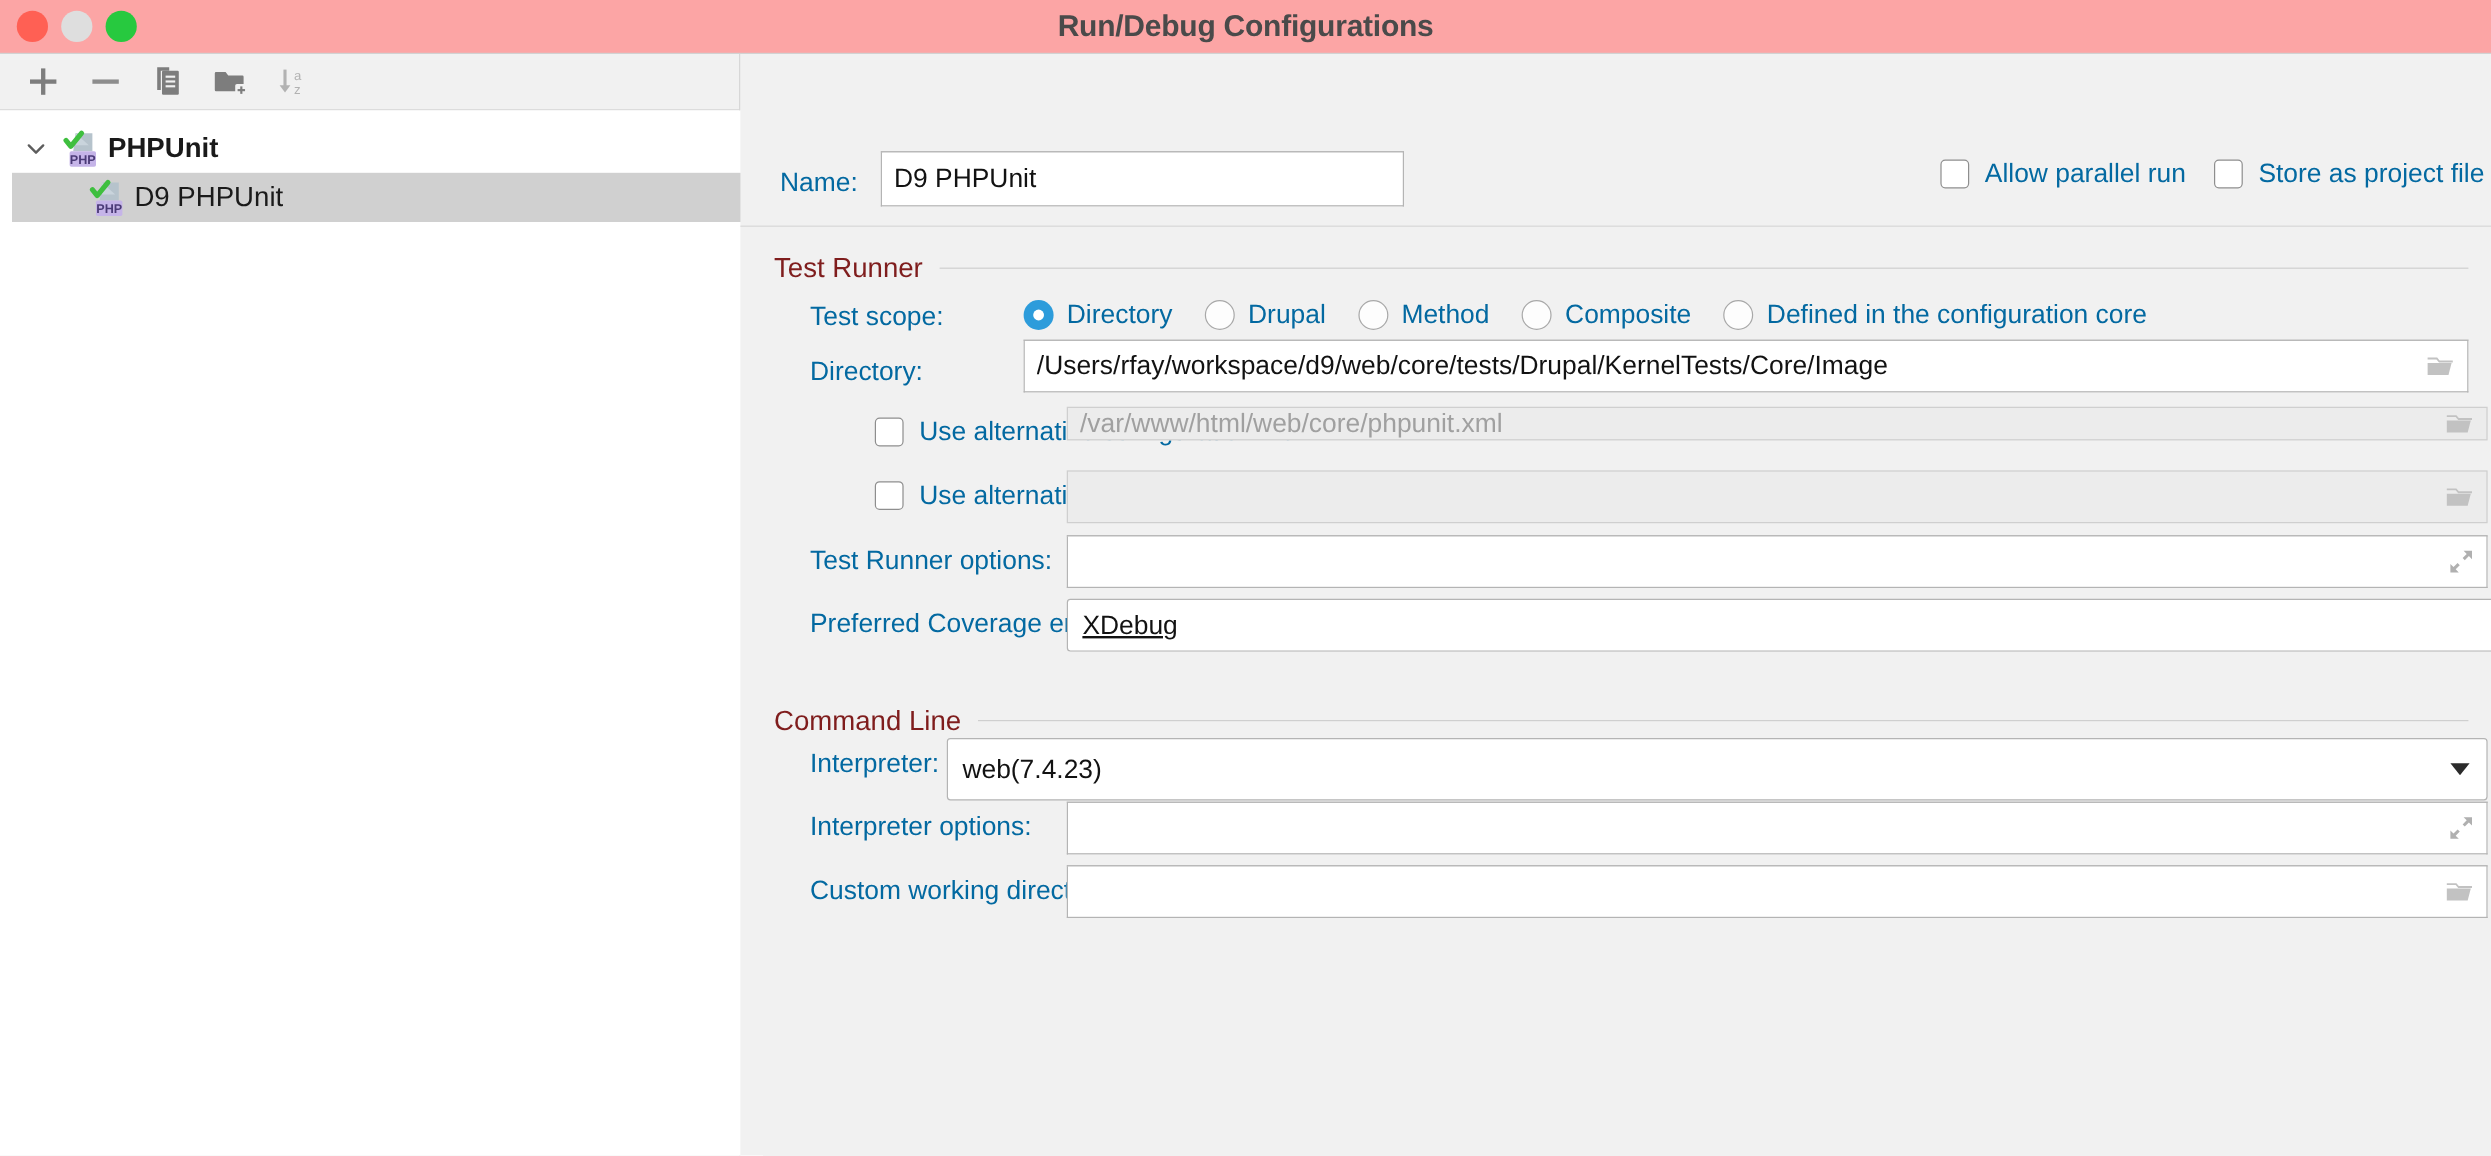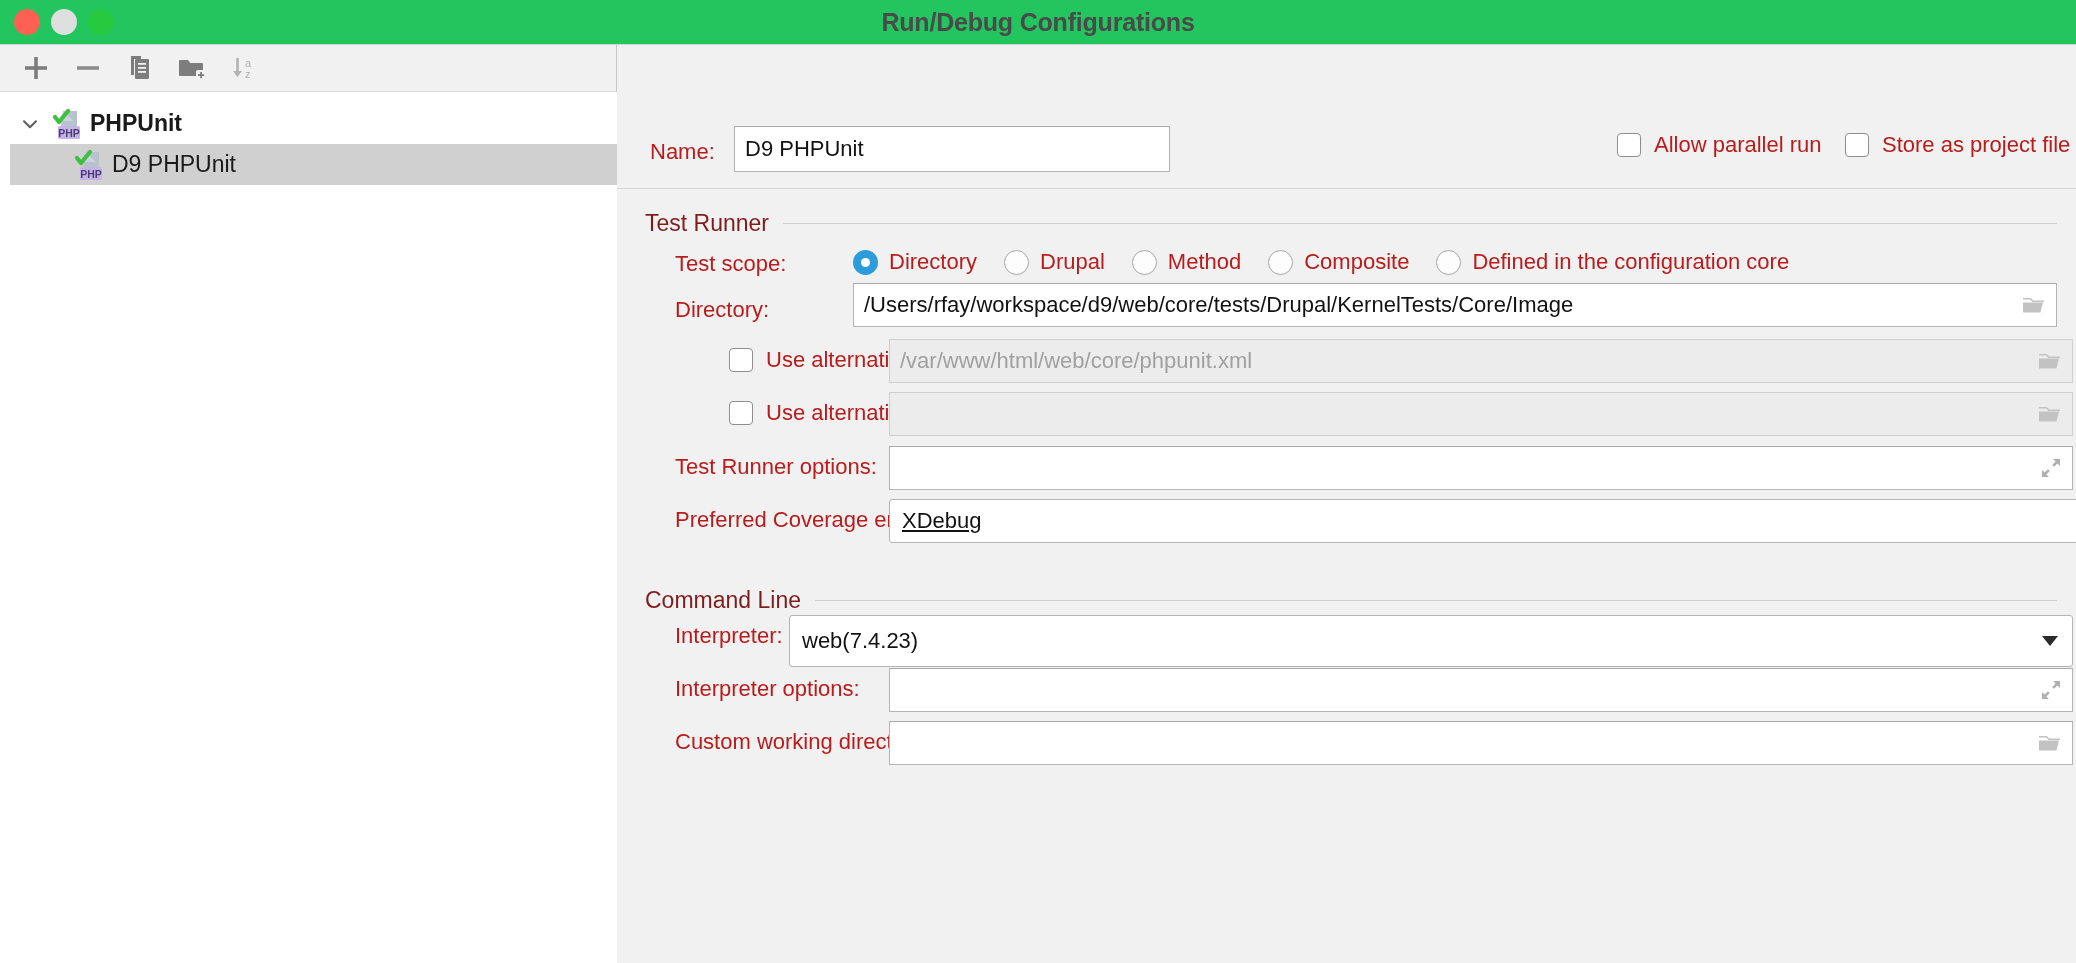--- a/index.html
+++ b/index.html
@@ -17,21 +17,21 @@
     height: 963px;
     overflow: hidden;
     background: #f1f1f1;
   }
 
   
   .titlebar {
     position: absolute;
     left: 0; top: 0;
     width: 2076px; height: 45px;
-    background: #22c55e;
+    background: #fca5a5;
     border-bottom: 1px solid #d2d2d2;
     box-sizing: border-box;
   }
   .traffic {
     position: absolute;
     left: 14px; top: 9px;
     display: flex;
     gap: 11px;
   }
   .light {
@@ -125,21 +125,21 @@
     position: absolute;
     left: 617px; top: 45px;
     width: 1459px;
     height: 918px;
     background: #f1f1f1;
     box-sizing: border-box;
   }
 
   .lbl {
     font-size: 22px;
-    color: #b91c1c;
+    color: #0369a1;
     white-space: nowrap;
   }
 
   
   .tf {
     box-sizing: border-box;
     background: #ffffff;
     border: 1px solid #b4b4b4;
     border-top-color: #a9a9a9;
     font-size: 22px;
@@ -418,21 +418,21 @@
           <path d="M2 5h8l2 2.4h11v1.6H11.5L9.4 6.6H2z" fill="#c2c2c2"></path>
           <path d="M2 9.5h20l-2.6 10H2z" fill="#c2c2c2"></path>
         </svg>
       </span>
     </div>
 
     <div class="cb-wrap" style="left:112px; top:302px;">
       <span class="cb"></span>
       <span class="lbl">Use alternative configuration file:</span>
     </div>
-    <div class="tf disabled" style="position:absolute; left:272px; top:294px; width:1184px; height:44px;">
+    <div class="tf disabled" style="position:absolute; left:272px; top:294px; width:1184px; height:28px;">
       <span class="val ph">/var/www/html/web/core/phpunit.xml</span>
       <span class="field-icon">
         <svg width="26" height="24" viewBox="0 0 26 24">
           <path d="M2 5h8l2 2.4h11v1.6H11.5L9.4 6.6H2z" fill="#c2c2c2"></path>
           <path d="M2 9.5h20l-2.6 10H2z" fill="#c2c2c2"></path>
         </svg>
       </span>
     </div>
 
     <div class="cb-wrap" style="left:112px; top:355px;">

